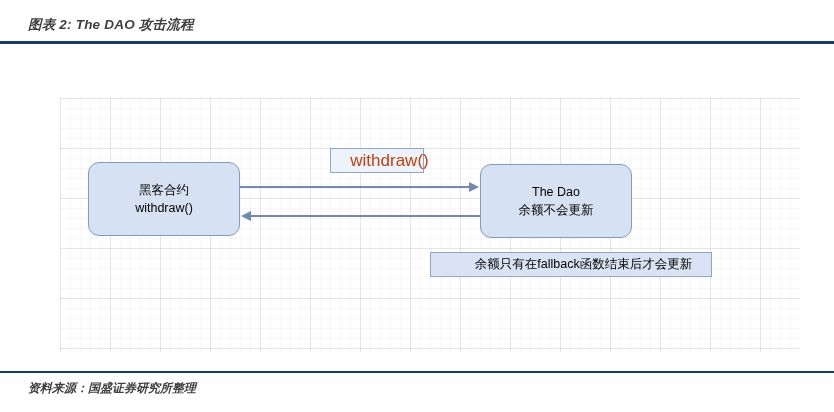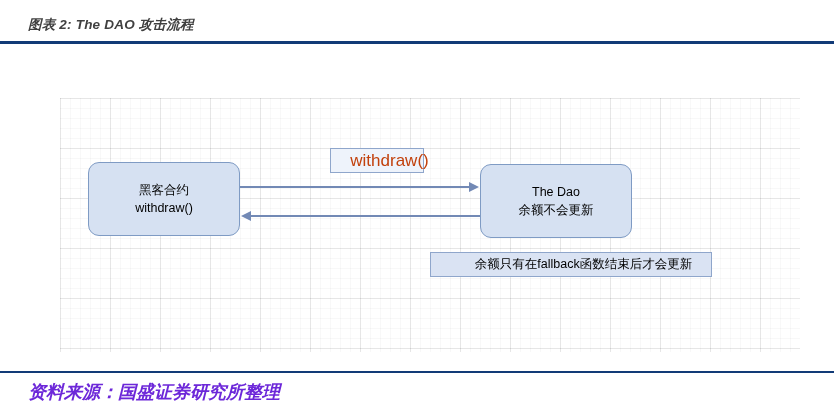--- a/index.html
+++ b/index.html
@@ -43,24 +43,24 @@
     left: 0;
     top: 371px;
     width: 834px;
     height: 2px;
     background: #123b77;
   }
   #source-note {
     position: absolute;
     left: 28px;
     top: 380px;
-    font-size: 18px;
+    font-size: 12px;
     font-style: italic;
     font-weight: bold;
-    color: #6d28d9;
+    color: #404040;
     white-space: nowrap;
   }
 
   
   #diagram-canvas {
     position: absolute;
     left: 60px;
     top: 98px;
     width: 740px;
     height: 254px;

